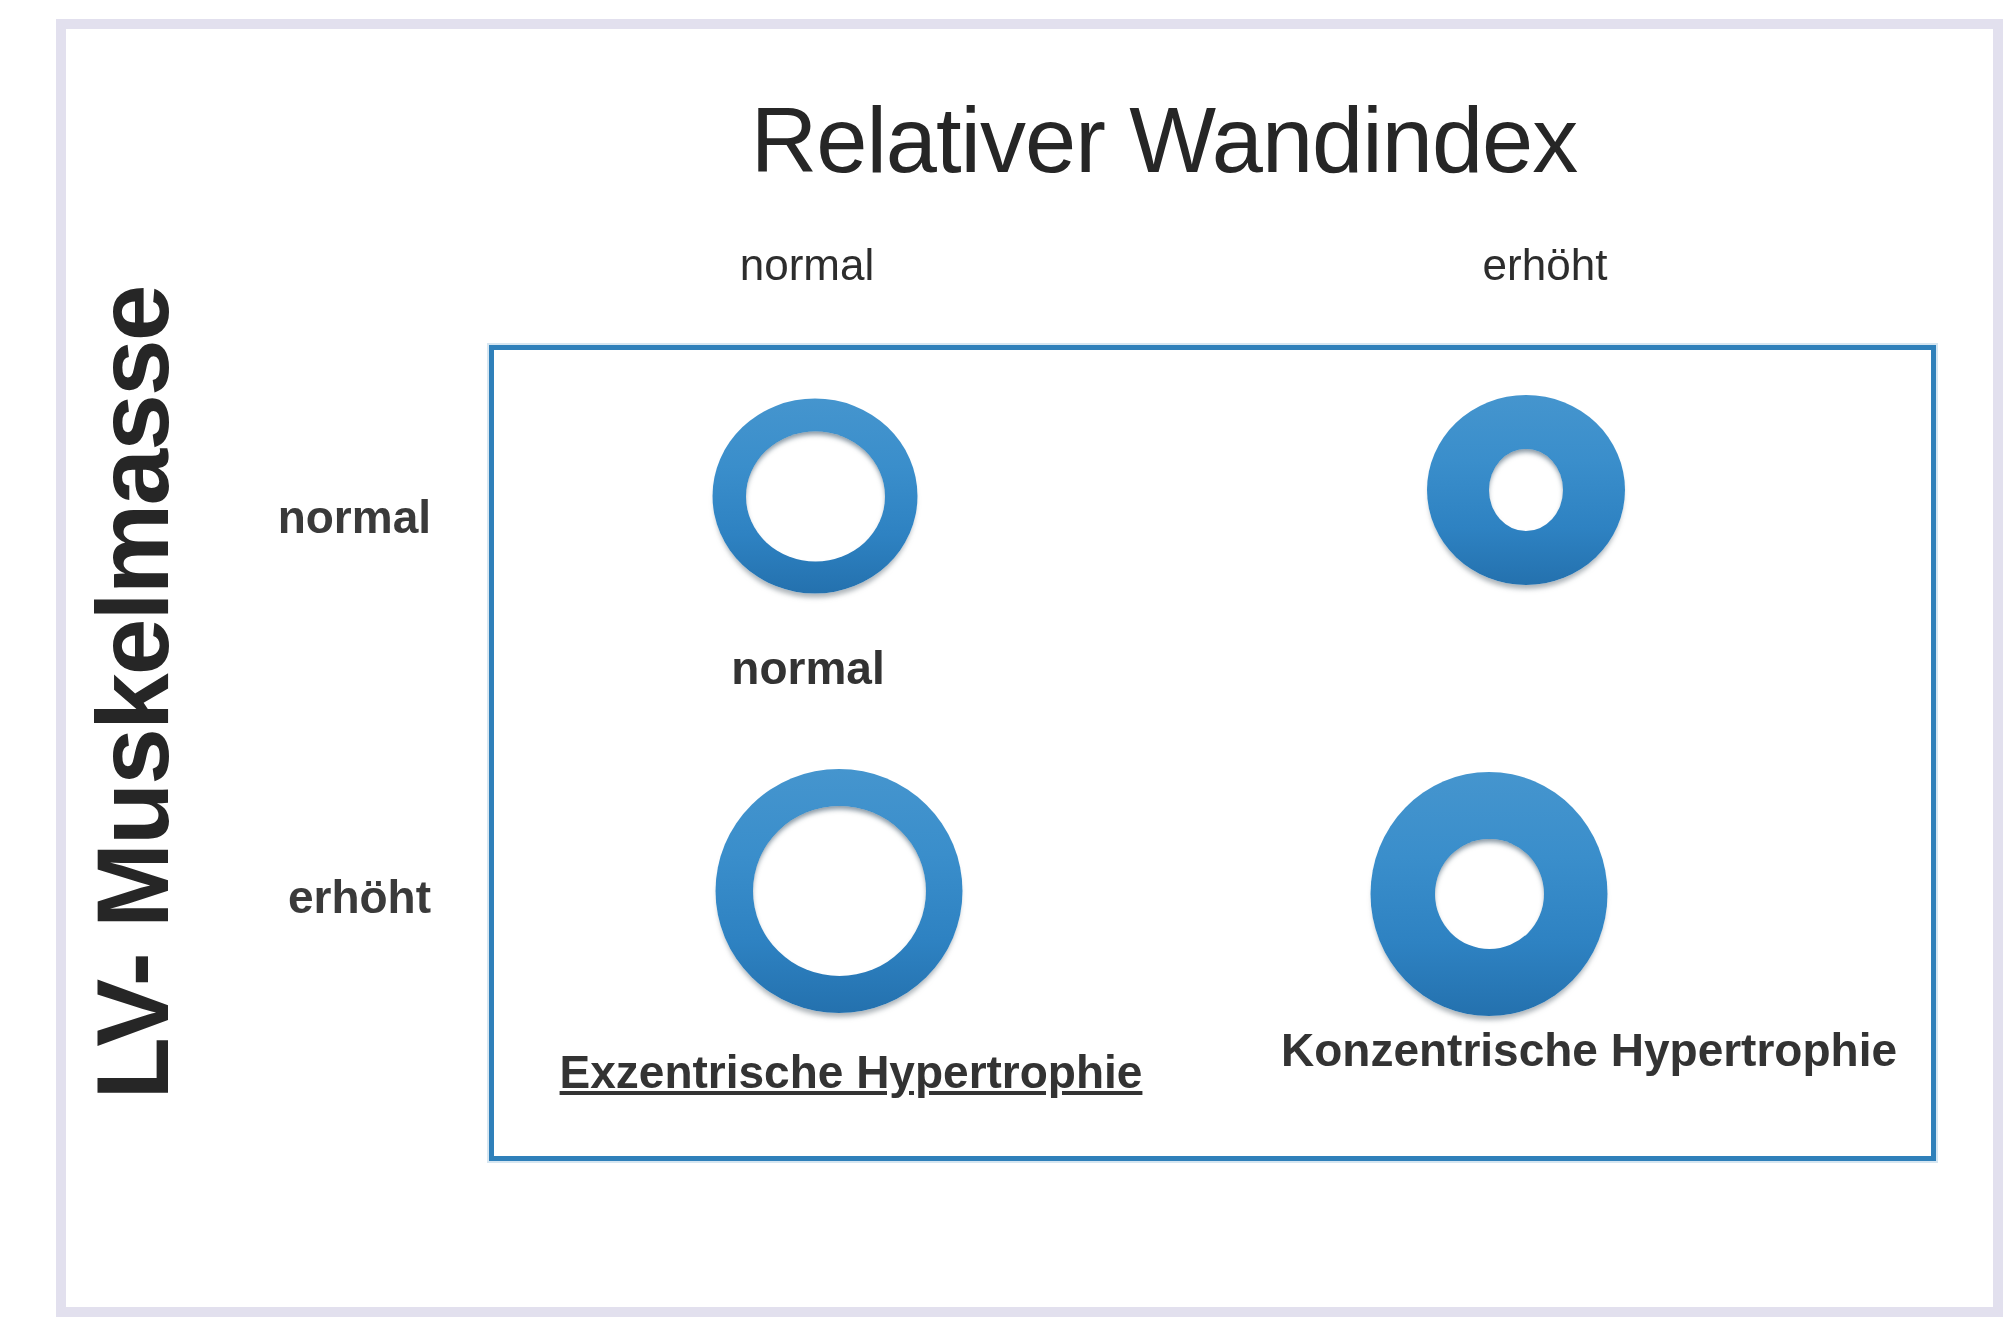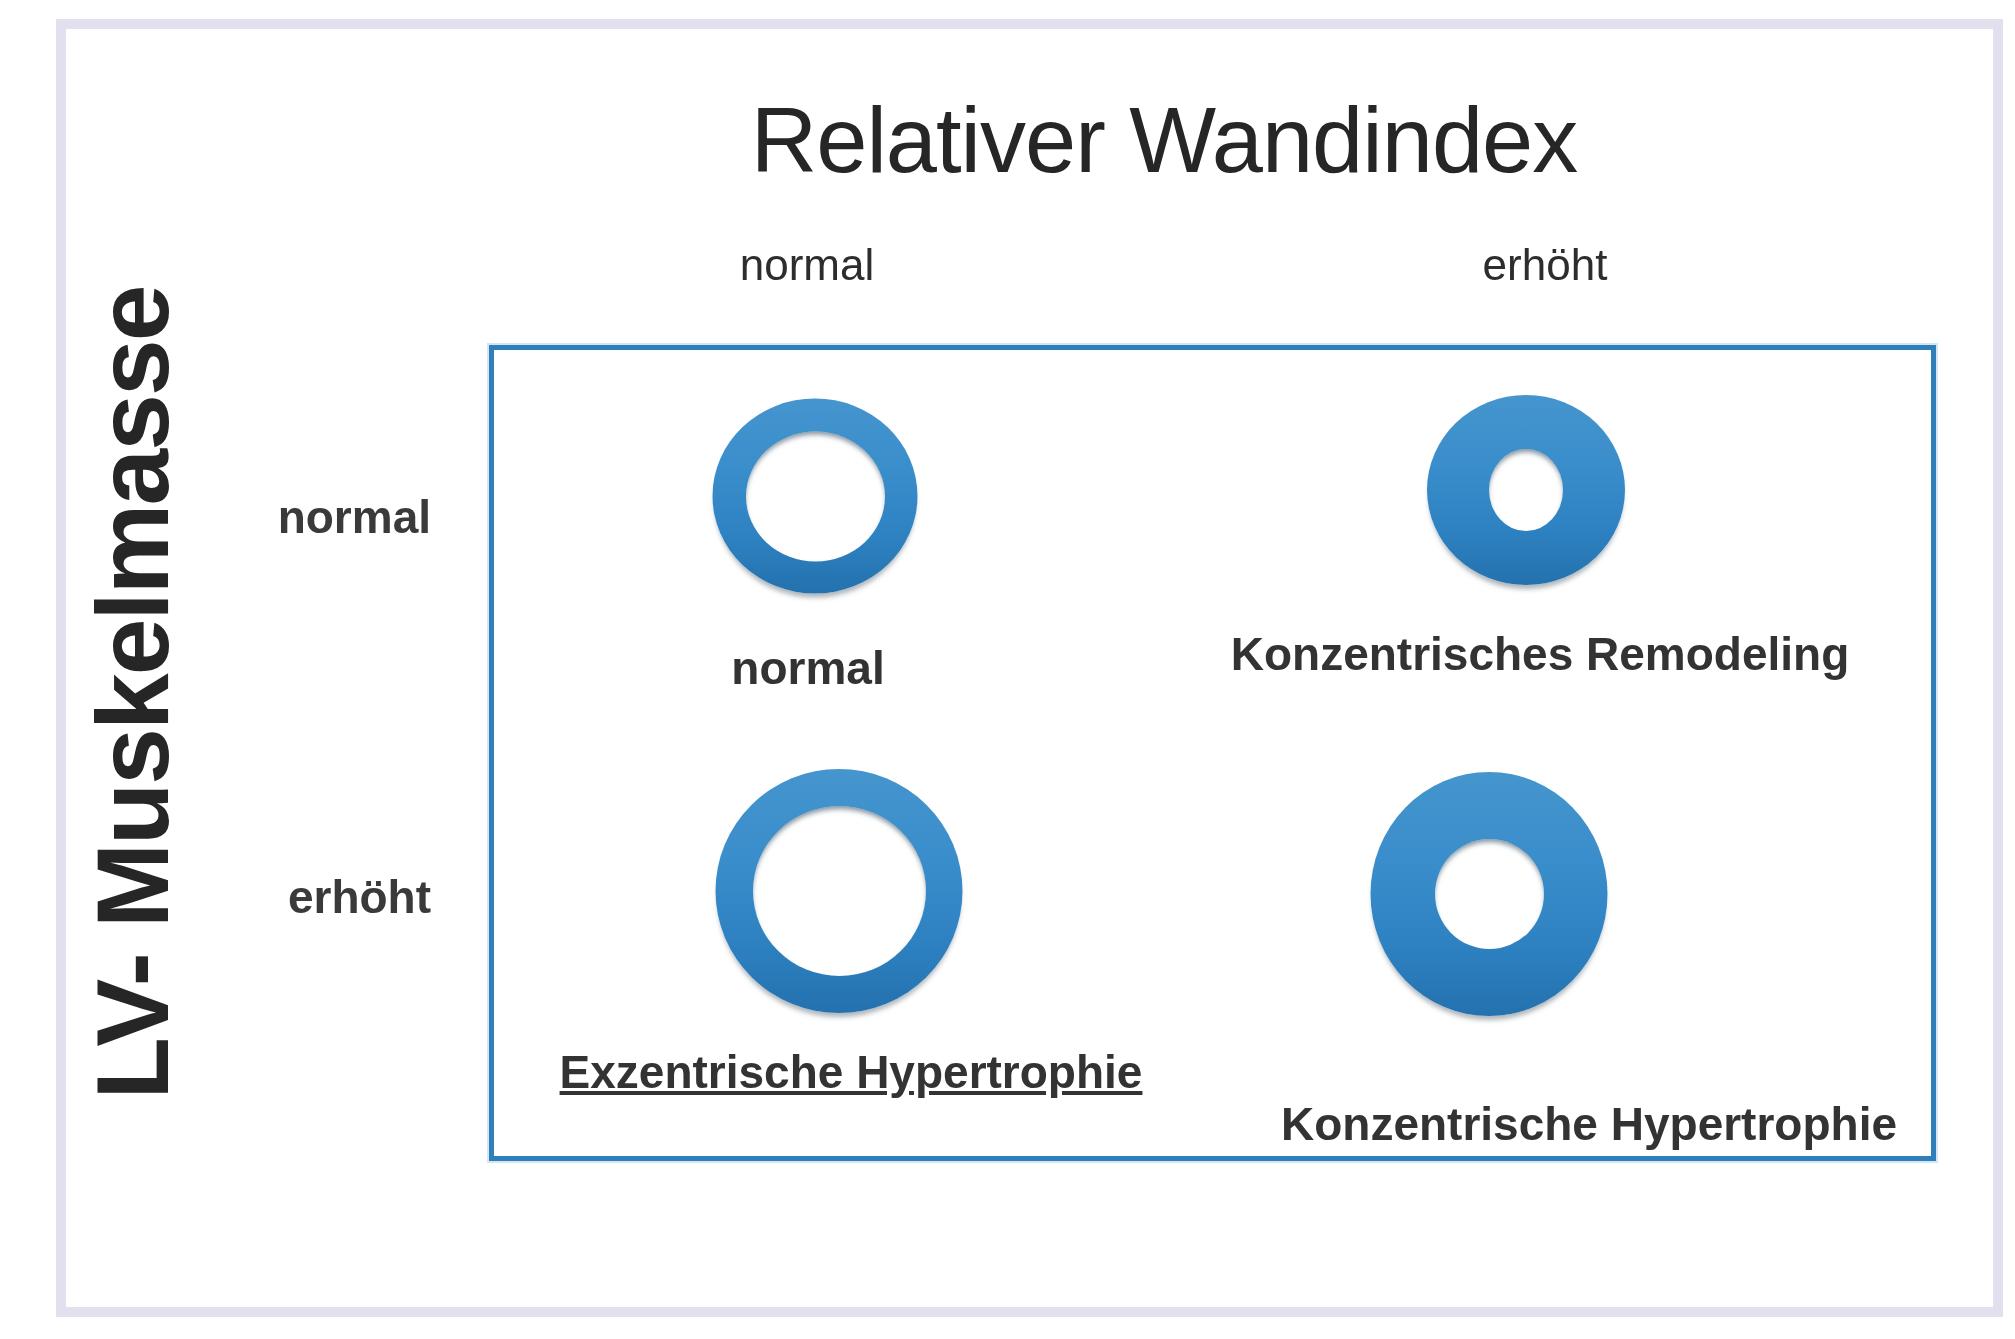--- a/index.html
+++ b/index.html
@@ -117,21 +117,21 @@
     position: absolute;
     transform: translateX(-50%);
     font-size: 46px;
     font-weight: 700;
     color: #333333;
     white-space: nowrap;
   }
   .cl1 { left: 782px;  top: 641px; }
   .cl2 { left: 1514px; top: 627px; }
   .cl3 { left: 825px;  top: 1045px; text-decoration: underline; }
-  .cl4 { left: 1563px; top: 1097px; }
+  .cl4 { left: 1563px; top: 1023px; }
 </style>
 </head>
 <body>
 
 <div class="slide">
 
   <div class="frame"></div>
 
   <div class="title">Relativer Wandindex</div>
 
@@ -152,17 +152,16 @@
     <div class="hole" style="width: 74px; height: 82px;"></div>
   </div>
   <div class="ring r3" style="width: 247px; height: 244px;">
     <div class="hole" style="width: 173px; height: 170px;"></div>
   </div>
   <div class="ring r4" style="width: 237px; height: 244px;">
     <div class="hole" style="width: 109px; height: 110px;"></div>
   </div>
 
   <div class="cell-label cl1">normal</div>
-  <div class="cell-label cl2">Konzentrisches Remodeling</div>
   <div class="cell-label cl3">Exzentrische Hypertrophie</div>
   <div class="cell-label cl4">Konzentrische Hypertrophie</div>
 
 </div>
 
 </body></html>

